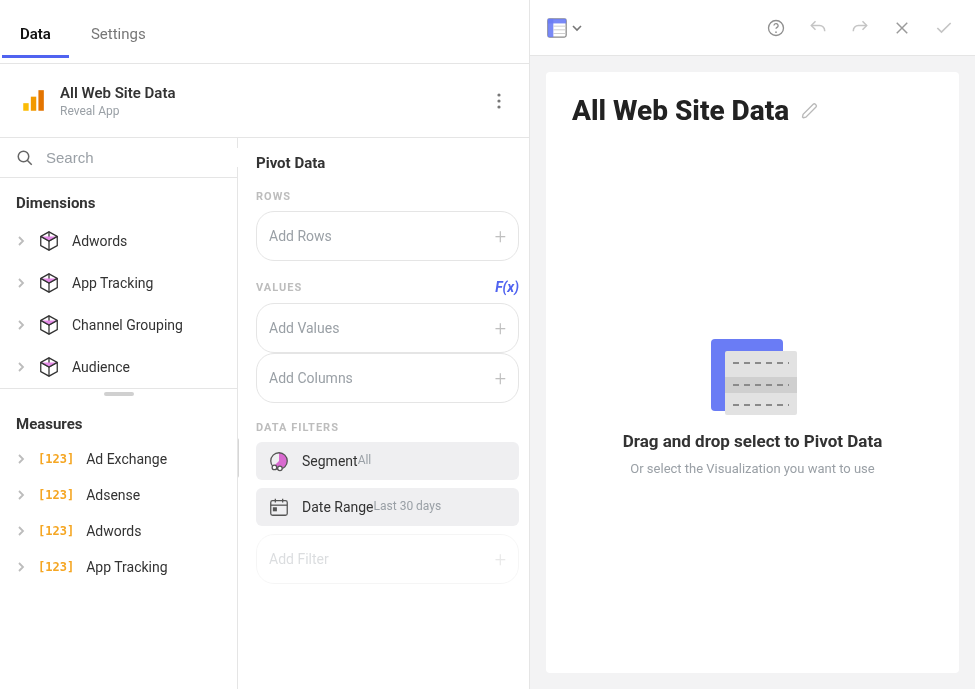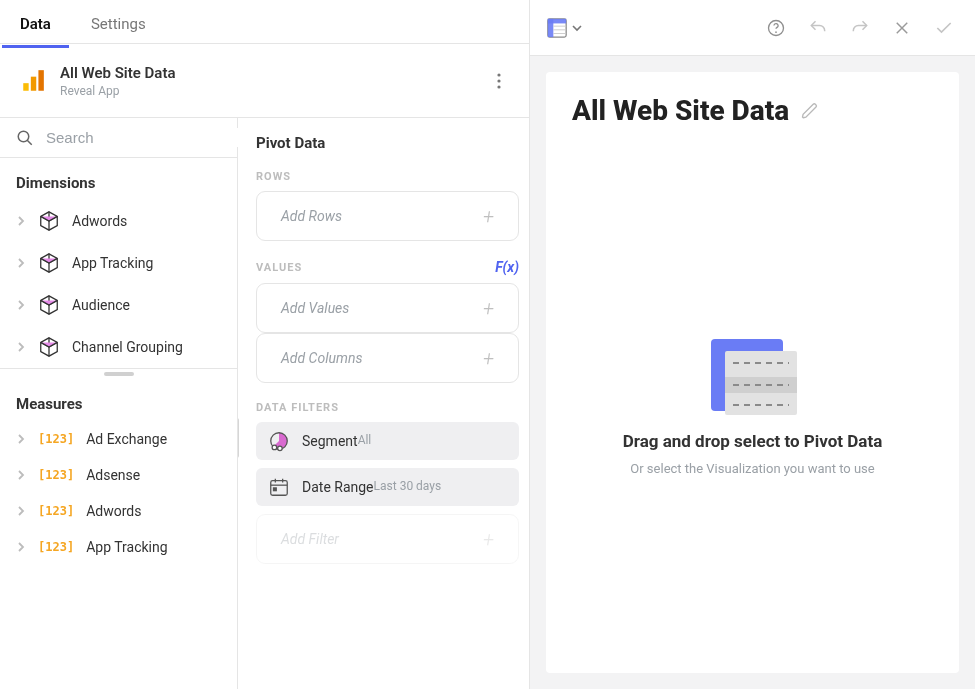--- a/index.html
+++ b/index.html
@@ -20,21 +20,21 @@
     background:var(--panel-bg);
     width:975px;height:689px;overflow:hidden;
   }
   .app{display:flex;height:100%;}
 
   
   .builder{
     width:530px;flex:0 0 530px;background:var(--bg);display:flex;flex-direction:column;
     border-right:1px solid var(--line);
   }
-  .builder-tabs{display:flex;align-items:center;gap:40px;padding:0 20px;height:44px;border-bottom:1px solid var(--line);}
+  .builder-tabs{display:flex;align-items:center;gap:40px;padding:0 20px;height:64px;border-bottom:1px solid var(--line);}
   .tab{font-size:15px;color:#777;padding:18px 0 14px;cursor:pointer;position:relative;}
   .tab.active{color:#111;font-weight:600;}
   .tab.active::after{content:"";position:absolute;left:-18px;right:-18px;bottom:-1px;height:3px;background:var(--accent);}
 
   .datasource{
     display:flex;align-items:center;padding:12px 20px;height:74px;border-bottom:1px solid var(--line);
   }
   .ds-icon{width:26px;height:26px;display:inline-block;margin-right:14px;}
   .ds-text{display:flex;flex-direction:column;}
   .ds-title{font-size:15px;font-weight:600;color:#333;}
@@ -59,22 +59,22 @@
   .meas-icon::before{content:"[";color:#f5a623;}
   .meas-icon::after{content:"]";color:#f5a623;}
   .field-label{font-size:14px;color:#333;}
 
   .pivot{flex:1;padding:14px 10px 14px 18px;overflow-y:auto;position:relative;}
   .pivot::before{content:"";position:absolute;left:-4px;top:300px;width:5px;height:40px;background:#d6d6d6;border-radius:3px;}
   .pivot h3{font-size:15px;font-weight:700;margin:2px 0 14px;color:#333;}
   .section-label{font-size:11px;letter-spacing:1px;font-weight:700;color:var(--muted2);text-transform:uppercase;margin-top:18px;margin-bottom:8px;display:flex;align-items:center;justify-content:space-between;}
   .fx{color:var(--accent);font-size:14px;font-style:italic;letter-spacing:0;cursor:pointer;text-transform:none;}
   .dropzone{
-    border:1px solid var(--line);border-radius:9px;padding:12px 24px;color:var(--muted);
-    font-size:14px;display:flex;align-items:center;justify-content:space-between;cursor:pointer;font-style:italic;
+    border:1px solid var(--line);border-radius:18px;padding:12px 12px;color:var(--muted);
+    font-size:14px;display:flex;align-items:center;justify-content:space-between;cursor:pointer;
   }
   .plus{color:#bfbfbf;font-size:20px;font-weight:300;}
 
   .filter-chip{
     background:var(--hover);border-radius:6px;padding:8px 12px;display:flex;align-items:center;gap:12px;
     margin-bottom:8px;cursor:pointer;
   }
   .filter-text{display:flex;flex-direction:row;}
   .filter-title{font-size:14px;color:#333;}
   .filter-sub{font-size:12px;color:var(--muted);}
@@ -191,37 +191,37 @@
                   </svg>
                 </span>
                 <span class="dim-icon">
                   <svg width="22" height="22" viewBox="0 0 24 24" fill="none" stroke="#333" stroke-width="1.4">
                     <path d="M12 2l9 5v10l-9 5-9-5V7z"></path>
                     <path d="M12 2v10M12 12l9-5M12 12l-9-5"></path>
                     <path d="M12 12v10"></path>
                     <path d="M3 7l9 5 9-5" fill="#e58ae8" stroke="#333"></path>
                   </svg>
                 </span>
-                <span class="field-label">Audience</span>
+                <span class="field-label">Channel Grouping</span>
               </div>
               <div class="field-row">
                 <span class="chevron">
                   <svg width="10" height="10" viewBox="0 0 10 10">
                     <path d="M3 1l4 4-4 4" fill="none" stroke="#bcbcbc" stroke-width="1.8"></path>
                   </svg>
                 </span>
                 <span class="dim-icon">
                   <svg width="22" height="22" viewBox="0 0 24 24" fill="none" stroke="#333" stroke-width="1.4">
                     <path d="M12 2l9 5v10l-9 5-9-5V7z"></path>
                     <path d="M12 2v10M12 12l9-5M12 12l-9-5"></path>
                     <path d="M12 12v10"></path>
                     <path d="M3 7l9 5 9-5" fill="#e58ae8" stroke="#333"></path>
                   </svg>
                 </span>
-                <span class="field-label">Channel Grouping</span>
+                <span class="field-label">Audience</span>
               </div>
             </div>
         </div>
 
         <div class="drag-handle">
             <span></span>
           </div>
 
         <div class="measures scroll">
           <div class="group-title">Measures</div>

